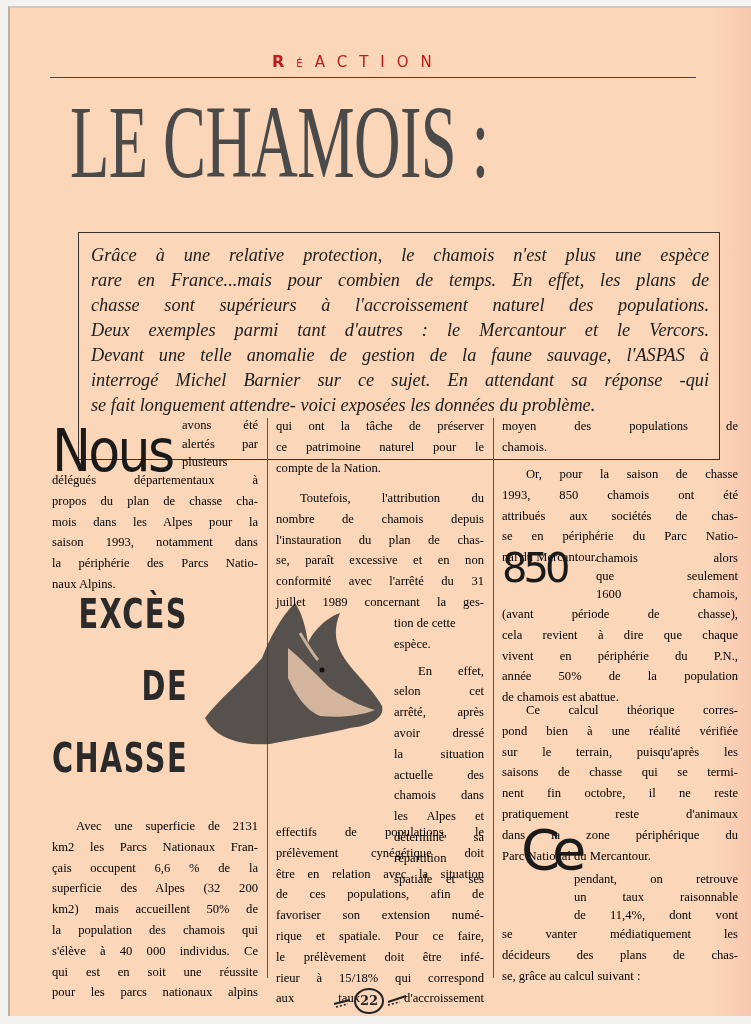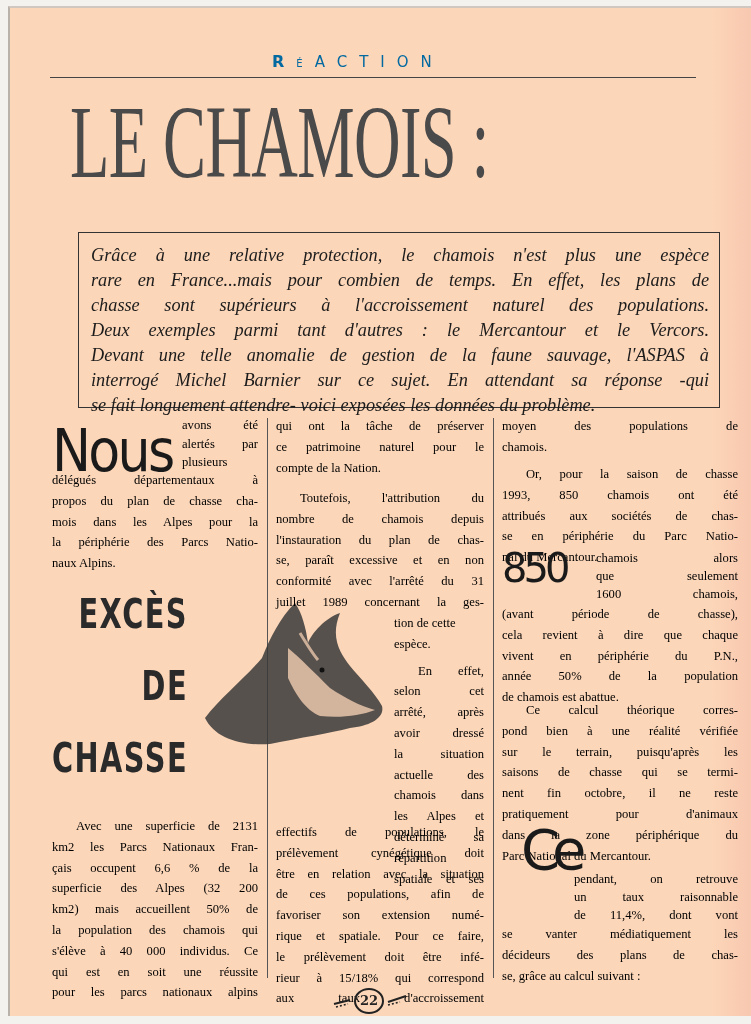--- a/index.html
+++ b/index.html
@@ -17,37 +17,37 @@
   }
   .page-shade {
     position:absolute; right:0; top:0; width:40px; height:100%;
     background:linear-gradient(to right, rgba(252,214,184,0), #f8c8b0);
   }
   .abs { position:absolute; }
 
   
   .section-label {
     left:262px; top:44px; font-family:"DejaVu Sans", sans-serif;
-    font-size:15px; letter-spacing:12px; color:#0369a1;
+    font-size:15px; letter-spacing:12px; color:#b91c1c;
   }
   .section-label b { font-size:16px; }
   .section-label .small { font-size:10px; }
   .header-rule {
     left:40px; top:69px; width:646px; height:1px; background:#444;
   }
   .main-title {
     left:60px; top:82px; font-family:"Liberation Serif", serif;
     font-size:104px; line-height:104px; color:#4a4a4a;
     transform:scaleX(0.62); transform-origin:left top;
     letter-spacing:-1px; white-space:nowrap;
   }
 
   
   .intro-box {
-    left:68px; top:224px; width:642px; height:176px;
+    left:68px; top:224px; width:642px; height:228px;
     border:1.5px solid #333; box-sizing:border-box;
     padding:10px 10px 0 12px;
   }
   .intro-text {
     font-family:"Liberation Serif", serif; font-style:italic;
     font-size:18.3px; line-height:25px; color:#1c1c1c;
     text-align:justify; text-align-last:justify;
   }
   .intro-text span { display:block; white-space:nowrap; }
 
@@ -110,20 +110,21 @@
   <div class="abs dropcap" style="left:42px; top:414px; font-size:58px; letter-spacing:-3px; transform:scaleX(0.9); transform-origin:left top;">Nous</div>
   <div class="abs col-text" style="left:172px; top:407px; width:76px;">
     <span class="ln">avons été</span>
     <span class="ln" style="line-height:16px">alertés par</span>
     <span class="ln" style="line-height:20px">plusieurs</span>
   </div>
   <div class="abs col-text" style="left:42px; top:462px; width:206px;">
     <span class="ln">délégués départementaux à</span>
     <span class="ln">propos du plan de chasse cha-</span>
     <span class="ln">mois dans les Alpes pour la</span>
+    <span class="ln">saison 1993, notamment dans</span>
     <span class="ln">la périphérie des Parcs Natio-</span>
     <span class="ln left">naux Alpins.</span>
   </div>
 
   <div class="abs" style="left:42px; top:584px;text-align:right;">
     <div class="subhead" style="margin-bottom:28px;">EXCÈS</div>
     <div class="subhead" style="margin-bottom:28px;">DE</div>
     <div class="subhead">CHASSE</div>
   </div>
 
@@ -209,21 +210,21 @@
     <span class="ln">vivent en périphérie du P.N.,</span>
     <span class="ln">année 50% de la population</span>
     <span class="ln left">de chamois est abattue.</span>
   </div>
   <div class="abs col-text" style="left:492px; top:692px; width:236px;">
     <span class="ln ind">Ce calcul théorique corres-</span>
     <span class="ln">pond bien à une réalité vérifiée</span>
     <span class="ln">sur le terrain, puisqu'après les</span>
     <span class="ln">saisons de chasse qui se termi-</span>
     <span class="ln">nent fin octobre, il ne reste</span>
-    <span class="ln">pratiquement pour d'animaux</span>
+    <span class="ln">pratiquement reste d'animaux</span>
     <span class="ln">dans la zone périphérique du</span>
     <span class="ln left">Parc National du Mercantour.</span>
   </div>
   <div class="abs dropcap" style="left:500px; top:814px; font-size:56px; letter-spacing:-8px;margin-left:11px;">Ce</div>
   <div class="abs col-text" style="left:564px; top:862px; width:164px;">
     <span class="ln" style="line-height:18px">pendant, on retrouve</span>
     <span class="ln" style="line-height:18px">un taux   raisonnable</span>
     <span class="ln" style="line-height:18px">de 11,4%, dont vont</span>
   </div>
   <div class="abs col-text" style="left:492px; top:916px; width:236px;">

